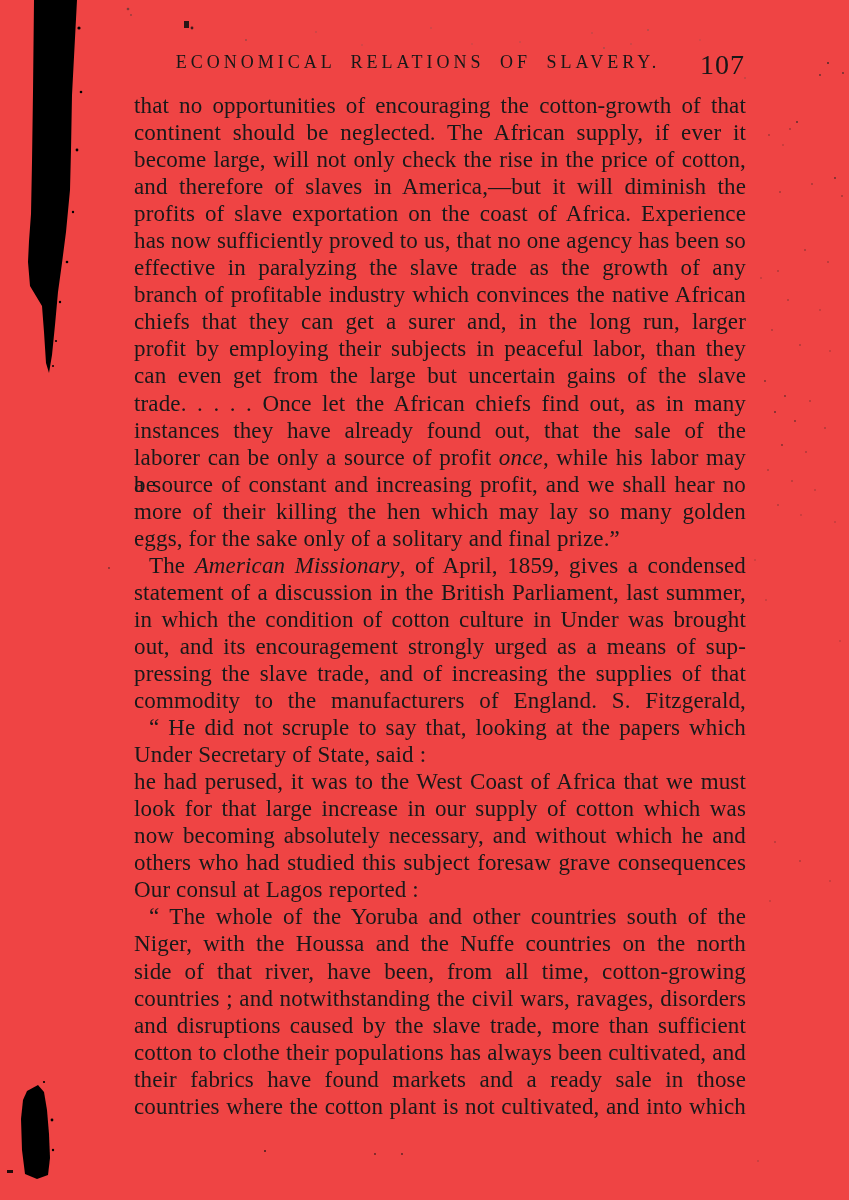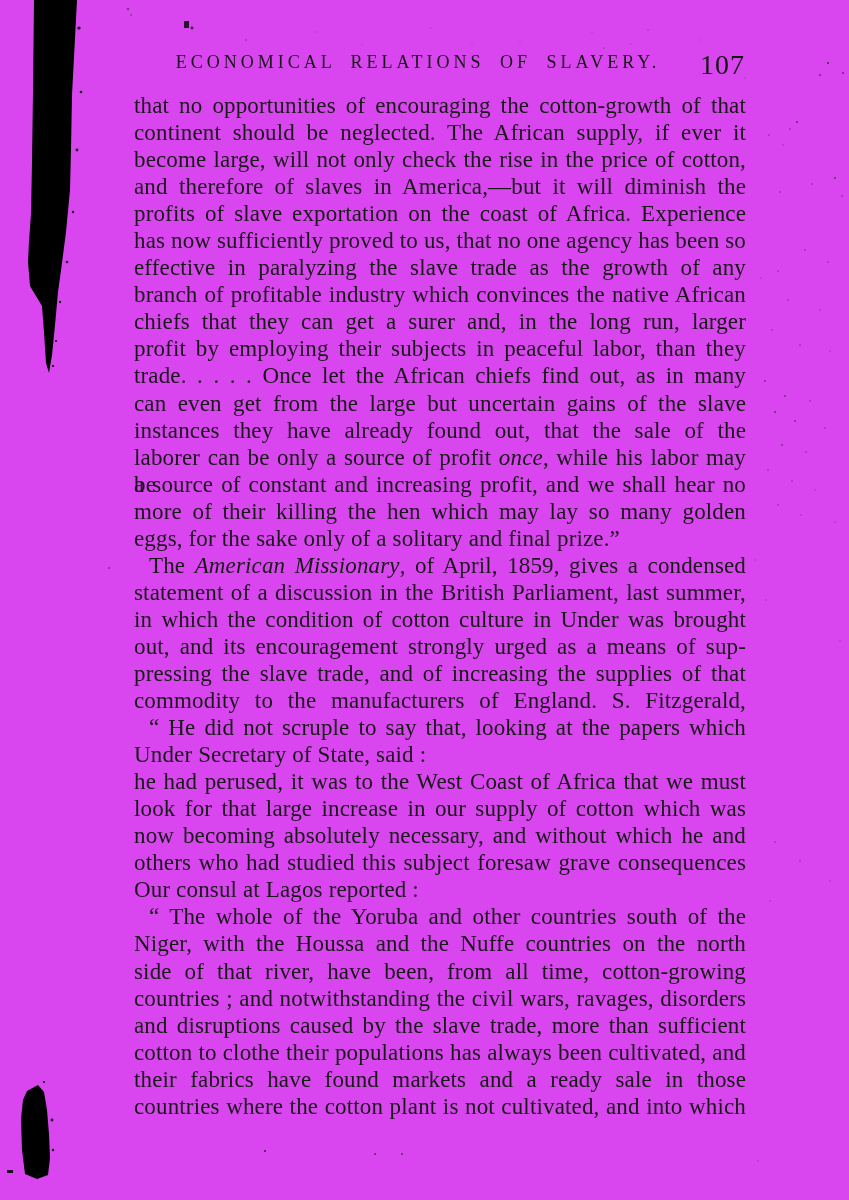--- a/index.html
+++ b/index.html
@@ -1,20 +1,20 @@
 <!DOCTYPE html>
 <html><head>
 <meta charset="utf-8">
 <style>
   html,body { margin:0; padding:0; }
   .page {
     position: relative;
     width: 849px;
     height: 1200px;
-    background: #d946ef;
+    background: #ef4444;
     font-family: "Liberation Serif", serif;
     color: #191919;
     overflow: hidden;
   }
   .header {
     position: absolute;
     left: 135px;
     top: 52px;
     width: 612px;
     height: 30px;
@@ -164,22 +164,22 @@
       <div class="line">that no opportunities of encouraging the cotton-growth of that</div>
       <div class="line">continent should be neglected.  The African supply, if ever it</div>
       <div class="line">become large, will not only check the rise in the price of cotton,</div>
       <div class="line">and therefore of slaves in America,—but it will diminish the</div>
       <div class="line">profits of slave exportation on the coast of Africa.  Experience</div>
       <div class="line">has now sufficiently proved to us, that no one agency has been so</div>
       <div class="line">effective in paralyzing the slave trade as the growth of any</div>
       <div class="line">branch of profitable industry which convinces the native African</div>
       <div class="line">chiefs that they can get a surer and, in the long run, larger</div>
       <div class="line">profit by employing their subjects in peaceful labor, than they</div>
+      <div class="line">can even get from the large but uncertain gains of the slave</div>
       <div class="line">trade. . . . . Once let the African chiefs find out, as in many</div>
-      <div class="line">can even get from the large but uncertain gains of the slave</div>
       <div class="line">instances they have already found out, that the sale of the</div>
       <div class="line">laborer can be only a source of profit <i>once</i>, while his labor may be</div>
       <div class="line">a source of constant and increasing profit, and we shall hear no</div>
       <div class="line">more of their killing the hen which may lay so many golden</div>
       <div class="line end">eggs, for the sake only of a solitary and final prize.”</div>
       <div class="line indent">The <i>American Missionary</i>, of April, 1859, gives a condensed</div>
       <div class="line">statement of a discussion in the British Parliament, last summer,</div>
       <div class="line">in which the condition of cotton culture in Under was brought</div>
       <div class="line">out, and its encouragement strongly urged as a means of sup-</div>
       <div class="line">pressing the slave trade, and of increasing the supplies of that</div>

